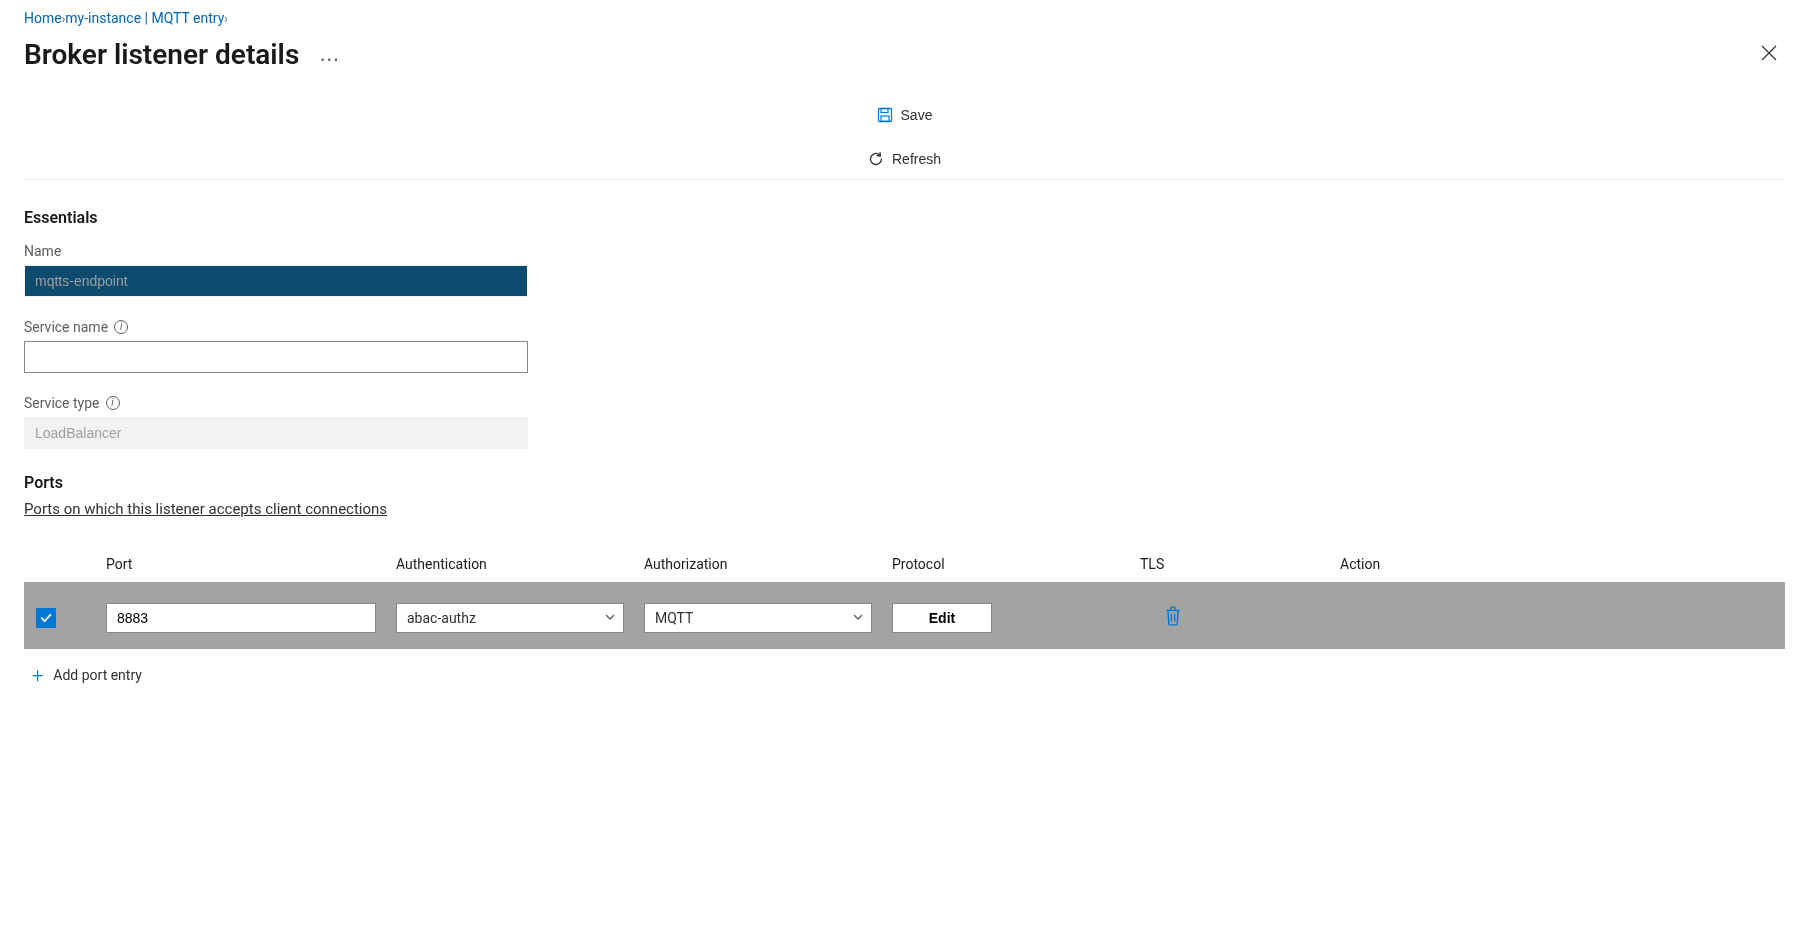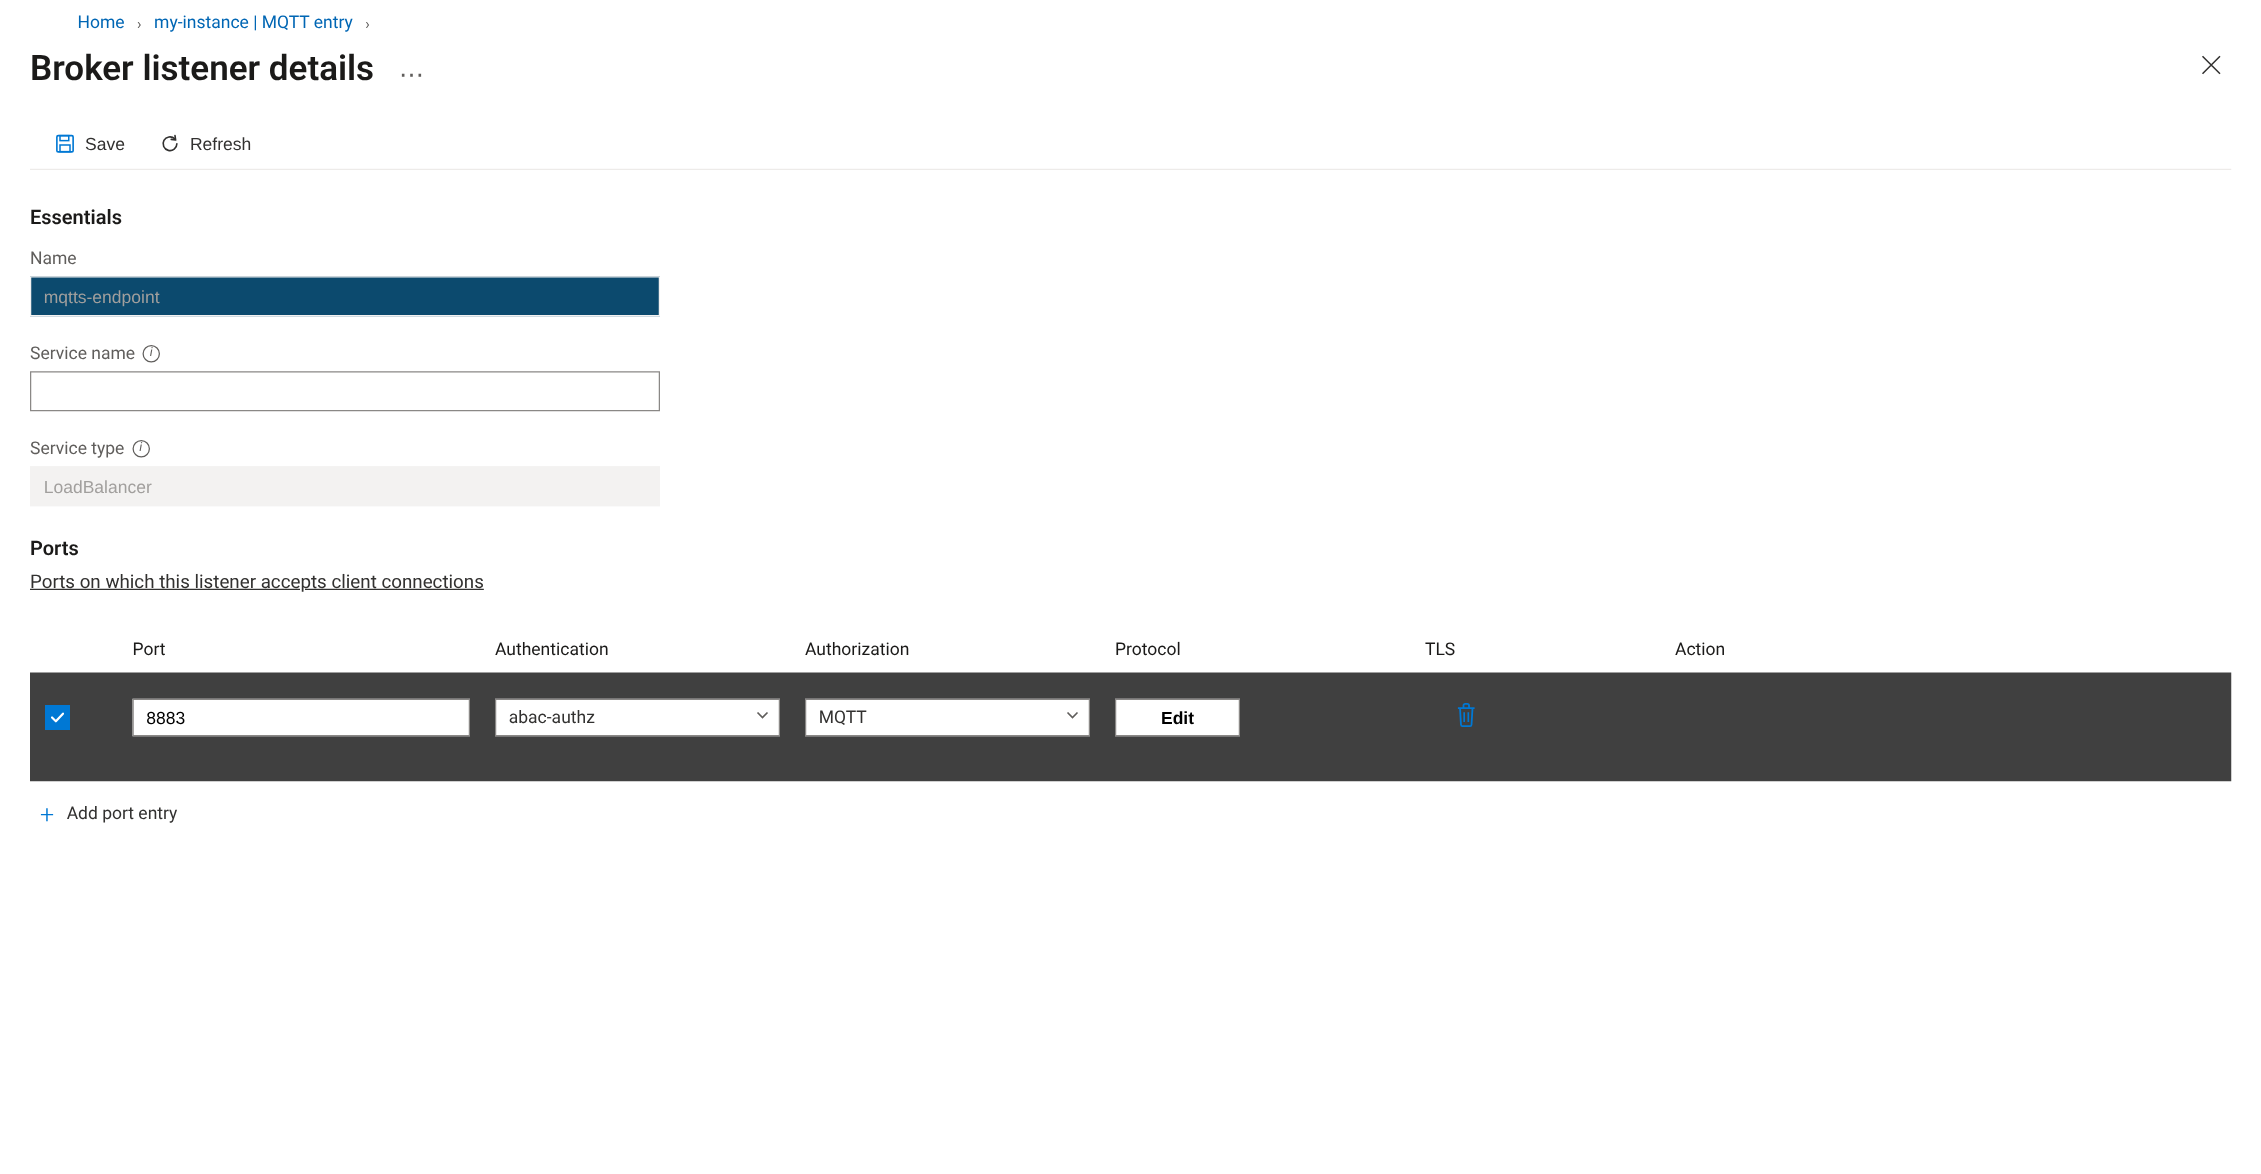--- a/index.html
+++ b/index.html
@@ -12,24 +12,23 @@
     background: #fff;
   }
   .page {
     padding: 0 24px 24px 24px;
   }
 
   
   .breadcrumb {
     display: flex;
     align-items: flex-end;
-    gap: 10px;
+    gap: 0;
     padding: 10px 0 6px 0;
     font-size: 14px;
-    margin-left: 38px;
   }
   .breadcrumb a {
     color: #0066b4;
     text-decoration: none;
     cursor: pointer;
   }
   .breadcrumb .chev {
     color: #605e5c;
     font-size: 12px;
   }
@@ -68,20 +67,21 @@
   }
 
   
   .command-bar {
     display: flex;
     align-items: center;
     gap: 20px;
     padding: 8px 16px;
     border-bottom: 1px solid #edebe9;
     margin-left: 0;
+    flex-direction: column;
   }
   .cmd-btn {
     display: inline-flex;
     align-items: center;
     gap: 8px;
     background: none;
     border: none;
     padding: 4px 4px;
     cursor: pointer;
     font-size: 14px;
@@ -158,23 +158,23 @@
     align-items: center;
     gap: 0;
     padding: 10px 12px;
   }
   .ports-header {
     font-weight: 400;
     color: #1b1a19;
     font-size: 14px;
   }
   .ports-row {
-    background: #404040;
+    background: #a3a3a3;
     padding-top: 20px;
-    padding-bottom: 36px;
+    padding-bottom: 16px;
   }
   .checkbox-cell { display:flex; align-items:center; }
   .az-checkbox {
     width: 20px; height: 20px;
     background: #0078d4;
     display: inline-flex;
     align-items: center;
     justify-content: center;
     cursor: pointer;
   }

